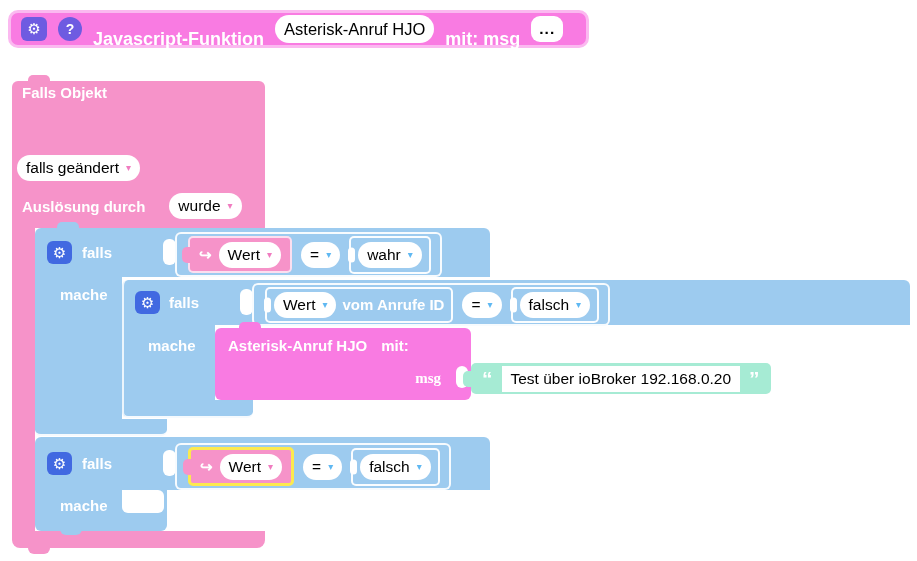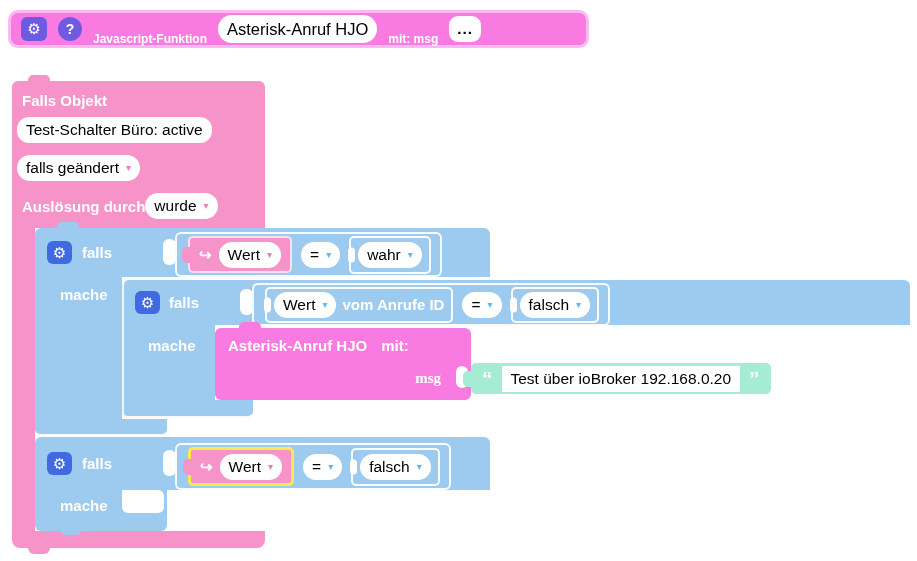--- a/index.html
+++ b/index.html
@@ -10,21 +10,21 @@
   .abs { position:absolute; box-sizing:border-box; }
 
   
   .magenta { background:#f97be2; }
   .pink    { background:#f693c9; }
   .blue    { background:#9dcbef; }
   .teal    { background:#a6ebd4; }
 
   
   .wlabel { color:#ffffff; font-weight:bold; font-size:15px; line-height:1; white-space:nowrap; }
-  .wlabel.big { font-size:12px;margin-top:20px; }
+  .wlabel.big { font-size:18px;margin-top:20px; }
 
   
   .pill {
     display:inline-flex; align-items:center; gap:7px;
     background:#fff; border-radius:13px; height:26px; padding:0 9px;
     color:#000; font-size:15.5px; white-space:nowrap; box-sizing:border-box;
   }
   .arrow { font-size:10px; line-height:1; }
   .arrow.pinkish { color:#f07cc0; }
   .arrow.bluish  { color:#5fb8f2; }
@@ -78,27 +78,26 @@
     <span class="iconbtn purplebg">⚙</span>
     <span class="iconbtn purplebg round">?</span>
     <span class="wlabel big">Javascript-Funktion</span>
     <span class="pill" style="font-size:16.5px; height:28px; border-radius:14px;">Asterisk-Anruf HJO</span>
     <span class="wlabel big">mit: msg</span>
     <span class="pill" style="font-weight:bold; letter-spacing:1px; padding:0 8px; border-radius:9px;">...</span>
   </div>
 
   <div class="abs pink" style="left:12px; top:81px; width:253px; height:147px; border-radius:6px 6px 0 0;">
     <span class="bump-up pink" style="left:16px;"></span>
-    <div class="wlabel abs" style="left:10px; top:12px;">Falls Objekt</div>
-    <span class="pill abs" style="left:5px; top:36px; border-radius:12px;">Test-Schalter Büro: active</span>
+    <div class="wlabel abs" style="left:10px; top:4px;">Falls Objekt</div>
     <span class="pill abs" style="left:5px; top:74px;">
       <span>falls geändert</span>
       <span class="arrow pinkish">▾</span>
     </span>
-    <div class="abs" style="left:10px; top:112px; display:flex; align-items:center; gap:0;">
+    <div class="abs" style="left:10px; top:112px; display:flex; align-items:center; gap:24px;">
       <span class="wlabel">Auslösung durch</span>
       <span class="pill">
         <span>wurde</span>
         <span class="arrow pinkish">▾</span>
       </span>
     </div>
   </div>
   <div class="abs pink" style="left:12px; top:227px; width:23px; height:304px;"></div>
   <div class="abs pink" style="left:12px; top:531px; width:253px; height:17px; border-radius:0 0 8px 8px;">
     <span class="bump-down pink" style="left:16px;"></span>

